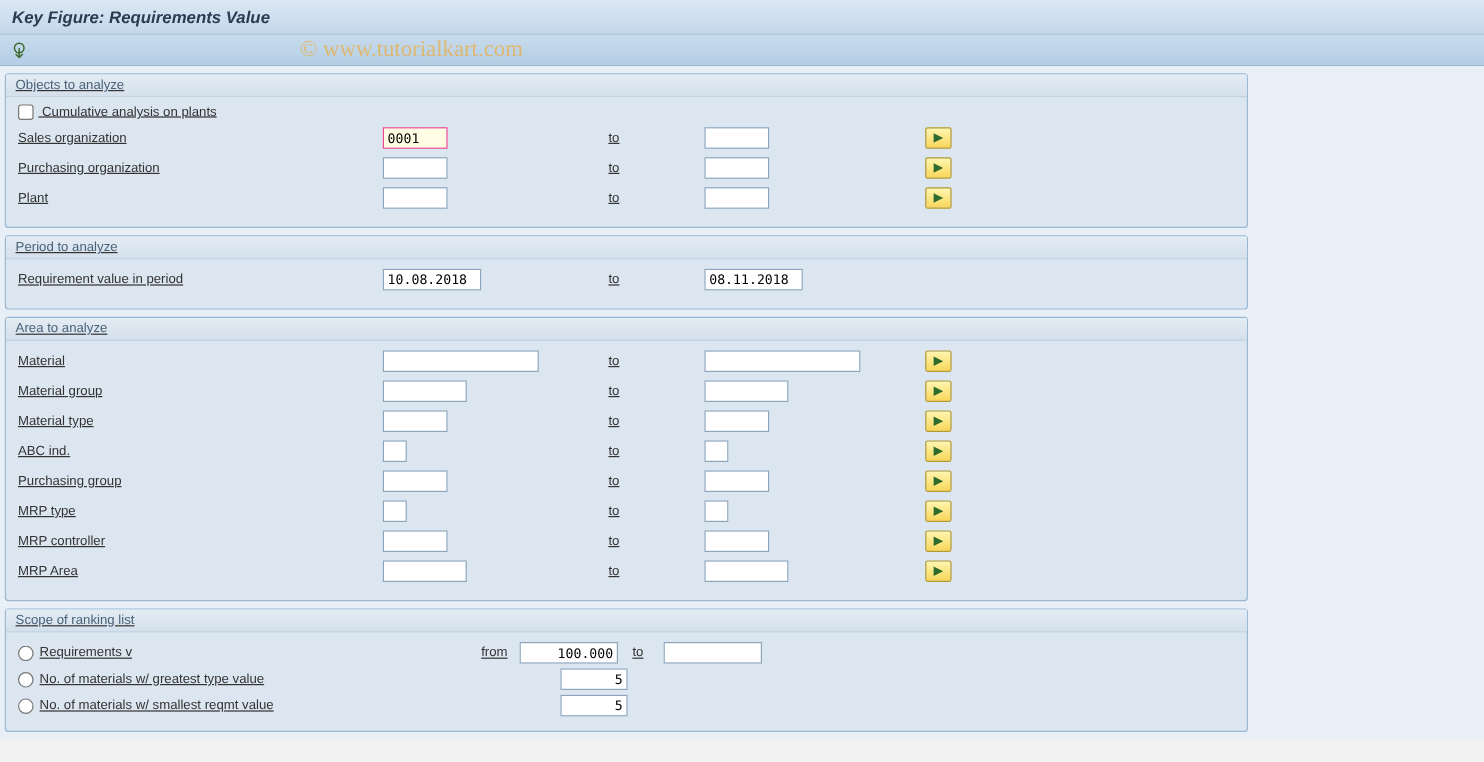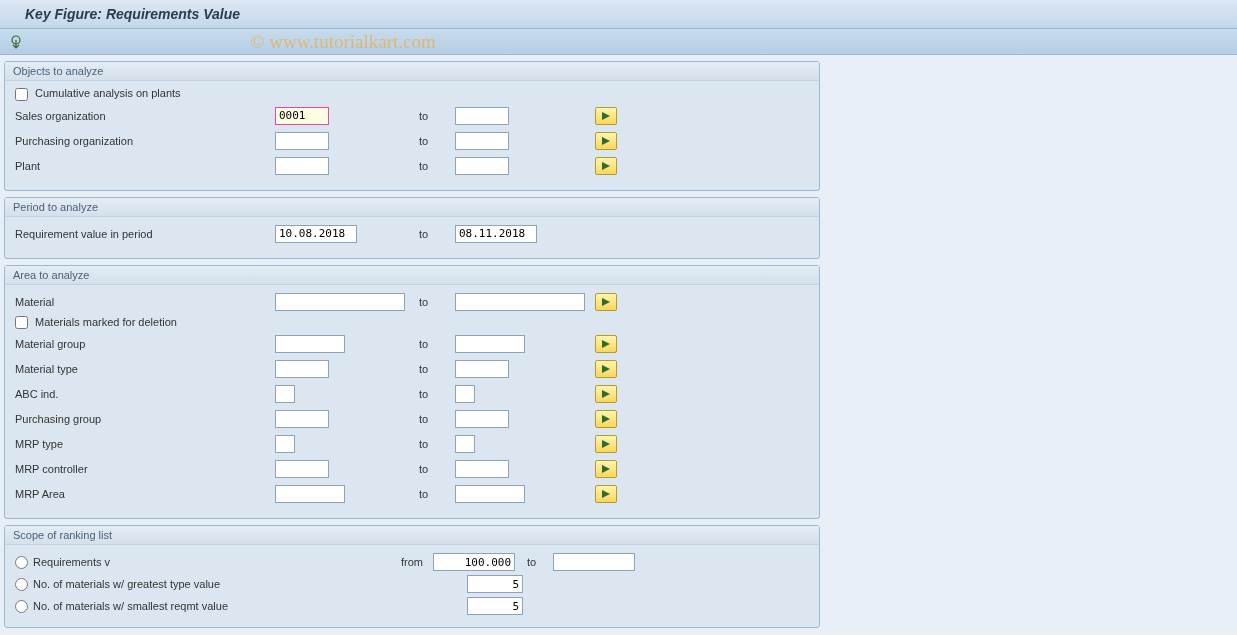--- a/index.html
+++ b/index.html
@@ -5,21 +5,21 @@
   * { box-sizing: border-box; margin: 0; padding: 0; }
   body {
     font-family: Arial, Helvetica, sans-serif;
     font-size: 11px;
     background: #f2f2f2;
     color: #333;
     width: 1237px;
   }
   .title-bar {
     background: linear-gradient(#dce8f4, #c3d7ea);
-    padding: 6px 25px;
+    padding: 6px 10px;
     border-bottom: 1px solid #9bb8d3;
     font-size: 14px;
     font-weight: bold;
     font-style: italic;
     color: #2b3c52;
   }
   .toolbar {
     background: linear-gradient(#c7dbec, #b5cee5);
     padding: 4px 8px;
     border-bottom: 1px solid #9bb8d3;
@@ -43,38 +43,40 @@
   }
   .content {
     padding: 6px 4px;
     background: #e9eff6;
   }
   .groupbox {
     border: 1px solid #9bb8d3;
     background: #dbe6f1;
     margin-bottom: 6px;
     border-radius: 3px;
-    width: 816px;
+    width: 1036px;
+    text-decoration: underline;
   }
   .groupbox .legend {
     font-size: 11px;
     color: #4b6178;
     padding: 3px 8px;
     border-bottom: 1px solid #c1d2e2;
     background: linear-gradient(#e4ecf4,#d4e0ec);
   }
   .groupbox .body {
     padding: 6px 10px 10px 10px;
   }
   .row {
     display: grid;
     grid-template-columns: 260px 140px 40px 140px 50px;
     align-items: center;
     margin-bottom: 3px;
     height: 22px;
+    gap: 44px;
   }
   .row label { color:#333; }
   .row .to { text-align:left; padding-left:4px; color:#333;}
   input[type="text"]{
     border:1px solid #8ca5bd;
     background:#fff;
     height:18px;
     font-size:11px;
     padding:1px 3px;
     font-family: Consolas, monospace;
@@ -194,24 +196,20 @@
         <label>Material</label>
         <span><input type="text" class="w-mat" style=""></span>
         <span class="to">to</span>
         <span><input type="text" class="w-mat" style=""></span>
         <span><span class="multi-btn">
               <svg viewBox="0 0 10 10">
                 <path d="M1 1 L9 5 L1 9 Z"></path>
               </svg>
             </span></span>
       </div>
-      <div style="margin:2px 0 4px 0;">
-        <input type="checkbox" class="chk" style="">
-        <span>Materials marked for deletion</span>
-      </div>
       <div class="row">
         <label>Material group</label>
         <span><input type="text" class="w-med" style=""></span>
         <span class="to">to</span>
         <span><input type="text" class="w-med" style=""></span>
         <span><span class="multi-btn">
               <svg viewBox="0 0 10 10">
                 <path d="M1 1 L9 5 L1 9 Z"></path>
               </svg>
             </span></span>

